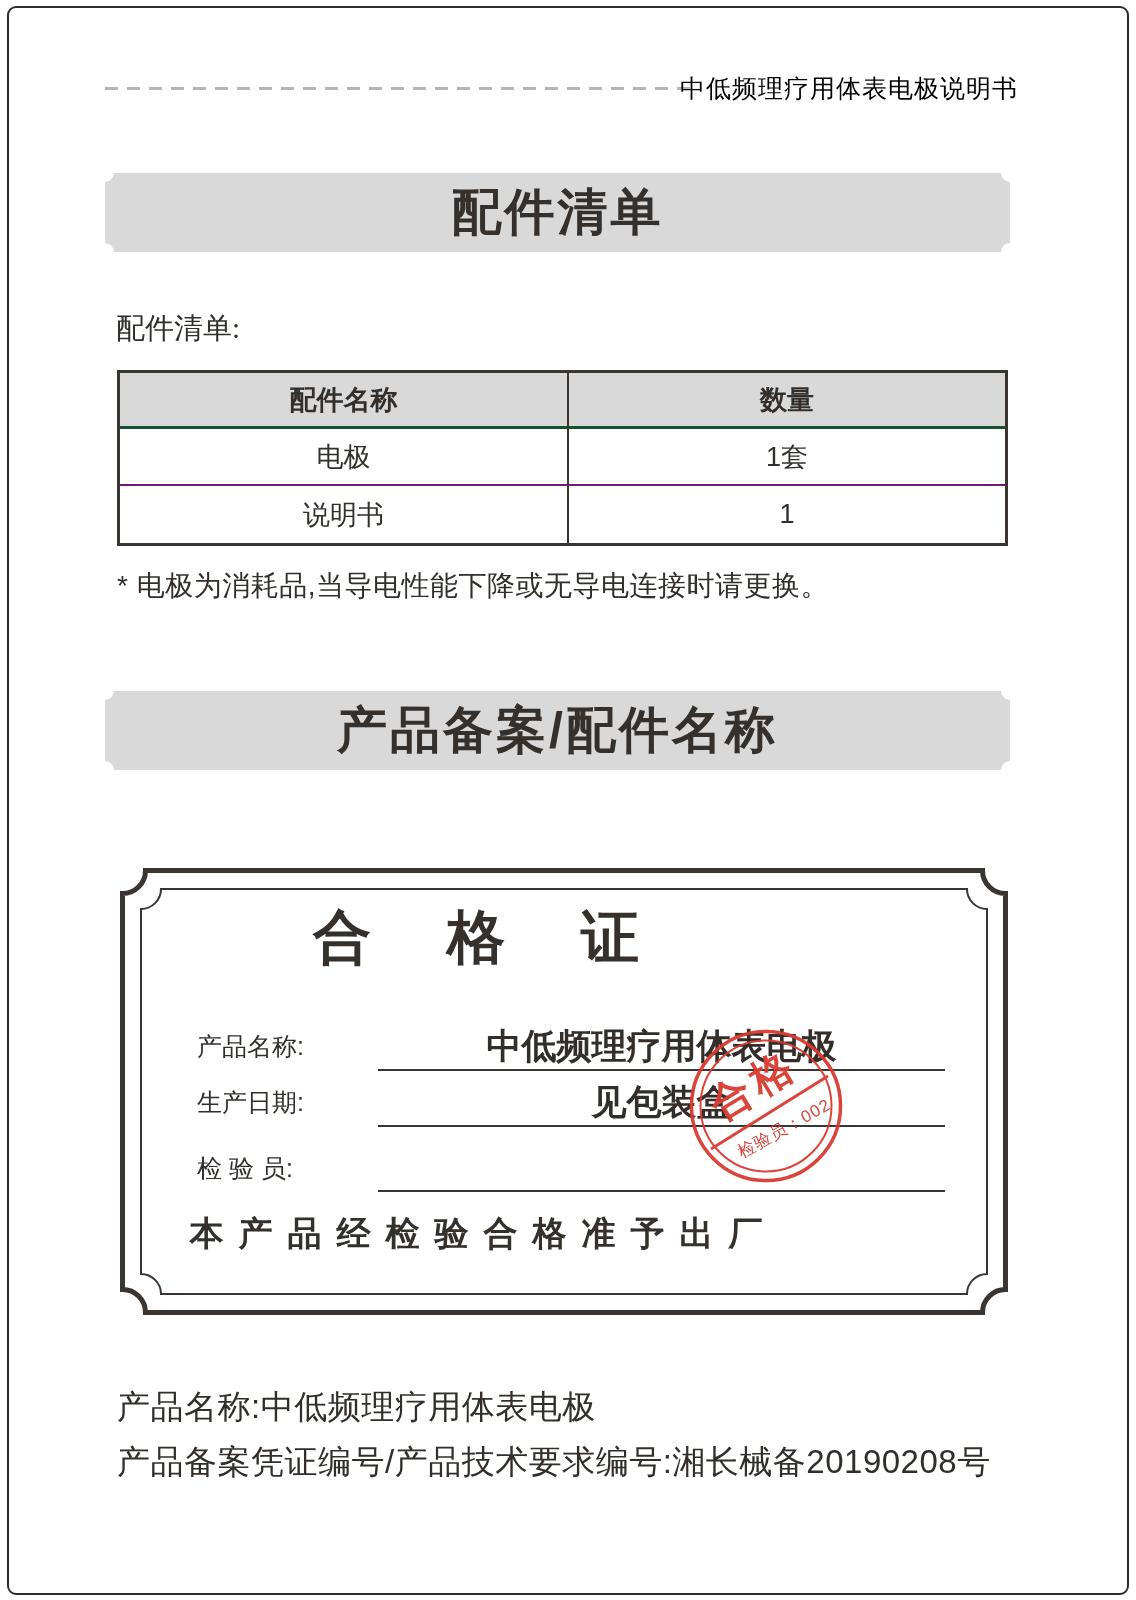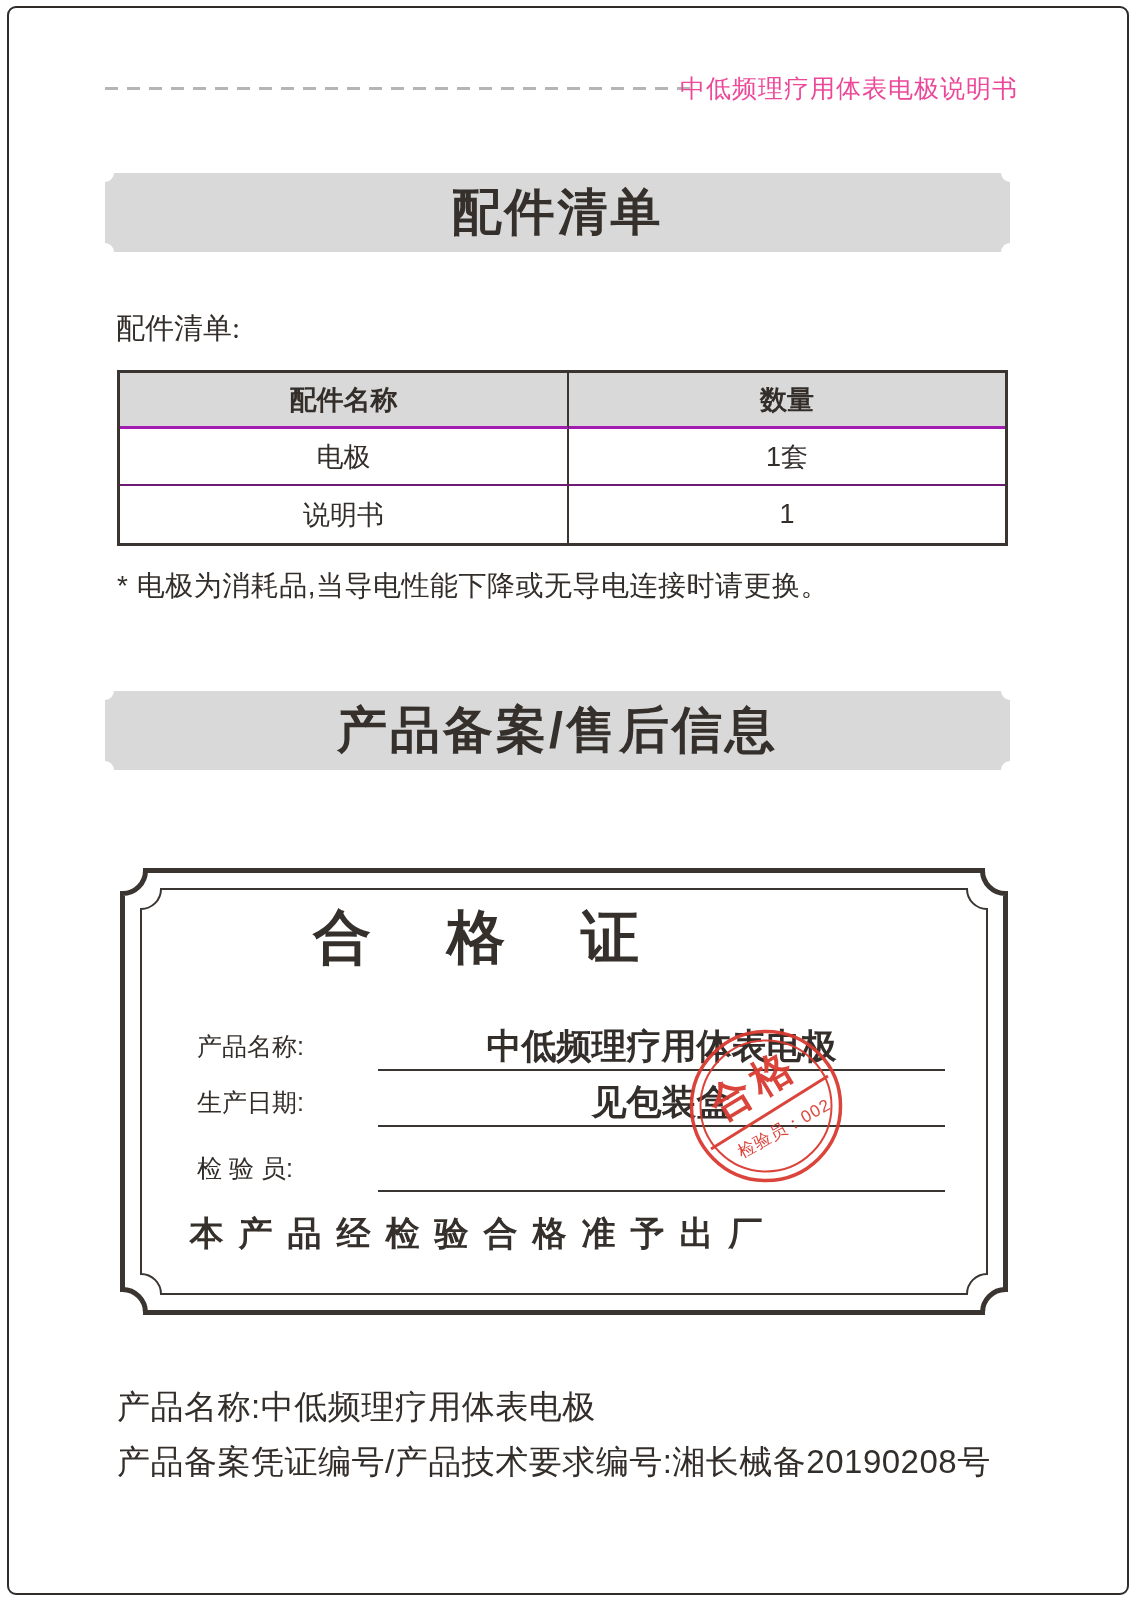--- a/index.html
+++ b/index.html
@@ -11,21 +11,21 @@
     position:absolute;left:7px;top:6px;right:7px;bottom:5px;
     border:2px solid #2f2c29;border-radius:9px;pointer-events:none;
   }
   
   .hdr-dash{
     position:absolute;left:105px;top:87px;width:585px;height:3px;
     background:repeating-linear-gradient(90deg,#b5b5b5 0 13px,transparent 13px 22px);
   }
   .hdr-title{
     position:absolute;left:600px;top:75px;width:418px;height:27px;line-height:27px;
-    text-align:right;font-size:25px;color:#ec4899;letter-spacing:1px;white-space:nowrap;
+    text-align:right;font-size:25px;color:#000000;letter-spacing:1px;white-space:nowrap;
   }
   
   .banner{position:absolute;left:105px;width:905px;height:79px;}
   .banner svg{position:absolute;left:0;top:0;}
   .banner .banner-label{
     position:absolute;left:0;top:0;width:100%;height:100%;
     display:flex;align-items:center;justify-content:center;
     font-size:50px;font-weight:800;color:#35302b;letter-spacing:3px;border-radius:19px;
   }
   
@@ -33,21 +33,21 @@
   .acc-table{
     position:absolute;left:117px;top:370px;width:891px;
     display:grid;grid-template-columns:449px auto;grid-template-rows:56px 57px 57px;
     border:3px solid #3b3531;box-sizing:border-box;
   }
   .acc-table .cell{
     display:flex;align-items:center;justify-content:center;
     font-size:27px;box-sizing:border-box;
   }
   .acc-table .c1{border-right:2px solid #3b3531;}
-  .acc-table .th{background:#d9d9d9;font-weight:700;border-bottom:3px solid #a21caf;}
+  .acc-table .th{background:#d9d9d9;font-weight:700;border-bottom:3px solid #14532d;}
   .acc-table .r1{border-bottom:2px solid #701a75;}
   .note{position:absolute;left:117px;top:567px;font-size:28px;font-weight:500;letter-spacing:0.5px;}
   
   .cert{position:absolute;left:120px;top:868px;width:712px;height:447px;}
   .cert-frame{position:absolute;left:0;top:0;}
   .cert-title{
     position:absolute;left:0;top:38px;width:100%;height:64px;
     display:flex;align-items:center;justify-content:center;
   }
   .cert-title span{font-size:58px;font-weight:800;color:#35302b;letter-spacing:76px;margin-right:-76px;}
@@ -109,21 +109,21 @@
     <div class="cell c1">说明书</div>
     <div class="cell">1</div>
   </div>
 
   <div class="note">* 电极为消耗品,当导电性能下降或无导电连接时请更换。</div>
 
   <div class="banner" style="top:691px">
     <svg width="905" height="79" viewBox="0 0 905 79">
       <path d="M 9 0 H 896 A 9 9 0 0 0 905 9 V 70 A 9 9 0 0 0 896 79 H 9 A 9 9 0 0 0 0 70 V 9 A 9 9 0 0 0 9 0 Z" fill="#d9d9d9"></path>
     </svg>
-    <div class="banner-label">产品备案/售后信息</div>
+    <div class="banner-label">产品备案/配件名称</div>
   </div>
 
   <div class="cert">
     <svg class="cert-frame" width="888" height="447" viewBox="0 0 888 447">
       <path d="M 25.5 2.5 H 862.5 A 23 23 0 0 0 885.5 25.5 V 421.5 A 23 23 0 0 0 862.5 444.5 H 25.5 A 23 23 0 0 0 2.5 421.5 V 25.5 A 23 23 0 0 0 25.5 2.5 Z" fill="none" stroke="#3b3531" stroke-width="5"></path>
       <path d="M 41 21 H 847 A 20 20 0 0 0 867 41 V 406 A 20 20 0 0 0 847 426 H 41 A 20 20 0 0 0 21 406 V 41 A 20 20 0 0 0 41 21 Z" fill="none" stroke="#3b3531" stroke-width="2"></path>
     </svg>
 
     <div class="cert-title">
       <span>合格证</span>

